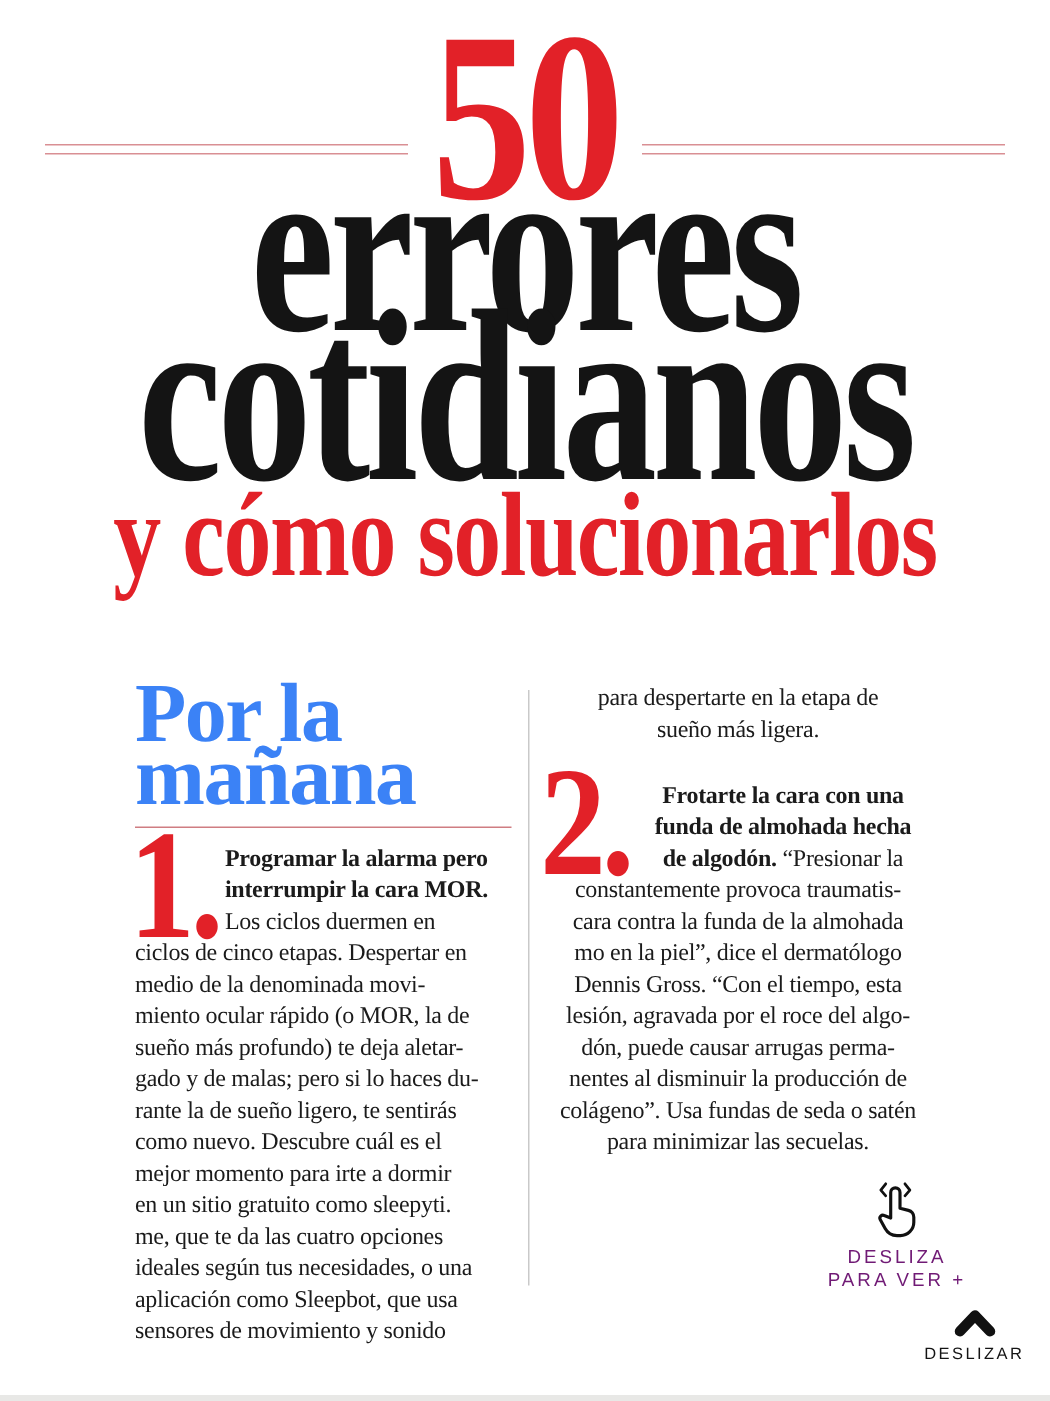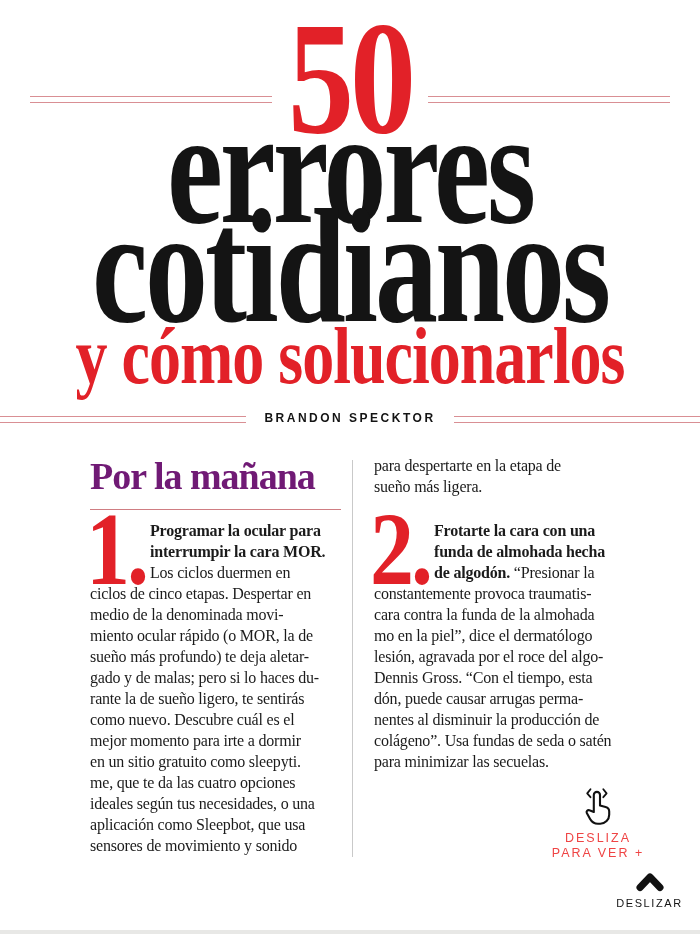--- a/index.html
+++ b/index.html
@@ -31,38 +31,38 @@
   #byline-rules{position:absolute;top:11px;left:0;right:0;height:5px;
     border-top:1px solid var(--rule);border-bottom:1px solid var(--rule);}
   #byline{position:relative;display:inline-block;background:#fff;padding:0 18px;
     font-family:"Liberation Sans",sans-serif;font-weight:bold;font-size:12px;
     letter-spacing:2.5px;color:#141414;line-height:26px;}
 
   #col-divider{position:absolute;left:352px;top:460px;width:1px;height:397px;background:var(--divider);}
 
   .col{position:absolute;top:455px;}
   #col-left{left:90px;width:253px;}
-  #col-right{left:374px;width:256px;}
+  #col-right{left:364px;width:256px;text-align:center;}
 
-  #section-heading{margin:0;font-size:38px;line-height:42px;font-weight:bold;color:#701a75;letter-spacing:-1px;}
+  #section-heading{margin:0;font-size:56px;line-height:42px;font-weight:bold;color:#3b82f6;letter-spacing:-1px;}
   #heading-rule{border-top:1px solid #cf7d82;margin-top:12px;width:251px;}
 
   .line{font-size:16px;line-height:21px;letter-spacing:-0.2px;color:var(--ink);white-space:nowrap;}
   .line .b{font-weight:bold;}
   .line.ind{margin-left:60px;}
 
   .item{position:relative;}
   #col-left .item{margin-top:10px;}
   #col-right .item{margin-top:23px;}
   .numeral{position:absolute;left:-4px;top:-22px;color:var(--red);font-weight:bold;
     font-size:88px;line-height:1;letter-spacing:-3px;transform:scaleY(1.18);transform-origin:left top;}
 
   #swipe-hint{position:absolute;left:538px;top:786px;width:120px;text-align:center;
     font-family:"Liberation Sans",sans-serif;font-size:12.5px;letter-spacing:2px;
-    color:#ef4444;line-height:15px;cursor:pointer;}
+    color:#701a75;line-height:15px;cursor:pointer;}
   #swipe-hint svg{display:block;margin:0 auto 3px auto;}
 
   #scroll-hint{position:absolute;left:607px;top:872px;width:85px;text-align:center;
     font-family:"Liberation Sans",sans-serif;font-size:11px;letter-spacing:1.6px;
     color:#141414;cursor:pointer;}
   #scroll-hint svg{display:block;margin:0 auto 5px auto;}
 
   #bottom-strip{position:absolute;bottom:0;left:0;width:100%;height:4px;background:#e8e8e6;}
 </style>
 </head>
@@ -71,34 +71,30 @@
 <div id="page">
 
   <div id="rule-left" class="double-rule"></div>
   <div id="rule-right" class="double-rule"></div>
 
   <div id="num50">50</div>
   <div id="title1" class="bigtitle">errores</div>
   <div id="title2" class="bigtitle">cotidianos</div>
   <div id="subtitle">y cómo solucionarlos</div>
 
-  <div id="byline-row">
-    <div id="byline-rules"></div>
-    <span id="byline">BRANDON SPECKTOR</span>
-  </div>
 
   <div id="col-divider"></div>
 
   <div id="col-left" class="col">
     <h2 id="section-heading">Por la mañana</h2>
     <div id="heading-rule"></div>
     <div id="left-items">
         <div class="item">
           <div class="numeral">1.</div>
-          <div class="line ind"><span class="b">Programar la ocular para</span></div>
+          <div class="line ind"><span class="b">Programar la alarma pero</span></div>
           <div class="line ind"><span class="b">interrumpir la cara MOR.</span></div>
           <div class="line ind"><span>Los ciclos duermen en</span></div>
           <div class="line"><span>ciclos de cinco etapas. Despertar en</span></div>
           <div class="line"><span>medio de la denominada movi-</span></div>
           <div class="line"><span>miento ocular rápido (o MOR, la de</span></div>
           <div class="line"><span>sueño más profundo) te deja aletar-</span></div>
           <div class="line"><span>gado y de malas; pero si lo haces du-</span></div>
           <div class="line"><span>rante la de sueño ligero, te sentirás</span></div>
           <div class="line"><span>como nuevo. Descubre cuál es el</span></div>
           <div class="line"><span>mejor momento para irte a dormir</span></div>
@@ -118,22 +114,22 @@
       </div>
     <div id="right-items">
         <div class="item">
           <div class="numeral">2.</div>
           <div class="line ind"><span class="b">Frotarte la cara con una</span></div>
           <div class="line ind"><span class="b">funda de almohada hecha</span></div>
           <div class="line ind"><span class="b">de algodón. </span><span>“Presionar la</span></div>
           <div class="line"><span>constantemente provoca traumatis-</span></div>
           <div class="line"><span>cara contra la funda de la almohada</span></div>
           <div class="line"><span>mo en la piel”, dice el dermatólogo</span></div>
+          <div class="line"><span>Dennis Gross. “Con el tiempo, esta</span></div>
           <div class="line"><span>lesión, agravada por el roce del algo-</span></div>
-          <div class="line"><span>Dennis Gross. “Con el tiempo, esta</span></div>
           <div class="line"><span>dón, puede causar arrugas perma-</span></div>
           <div class="line"><span>nentes al disminuir la producción de</span></div>
           <div class="line"><span>colágeno”. Usa fundas de seda o satén</span></div>
           <div class="line"><span>para minimizar las secuelas.</span></div>
         </div>
       </div>
   </div>
 
   <div id="swipe-hint">
     <svg width="38" height="42" viewBox="0 0 38 42">

